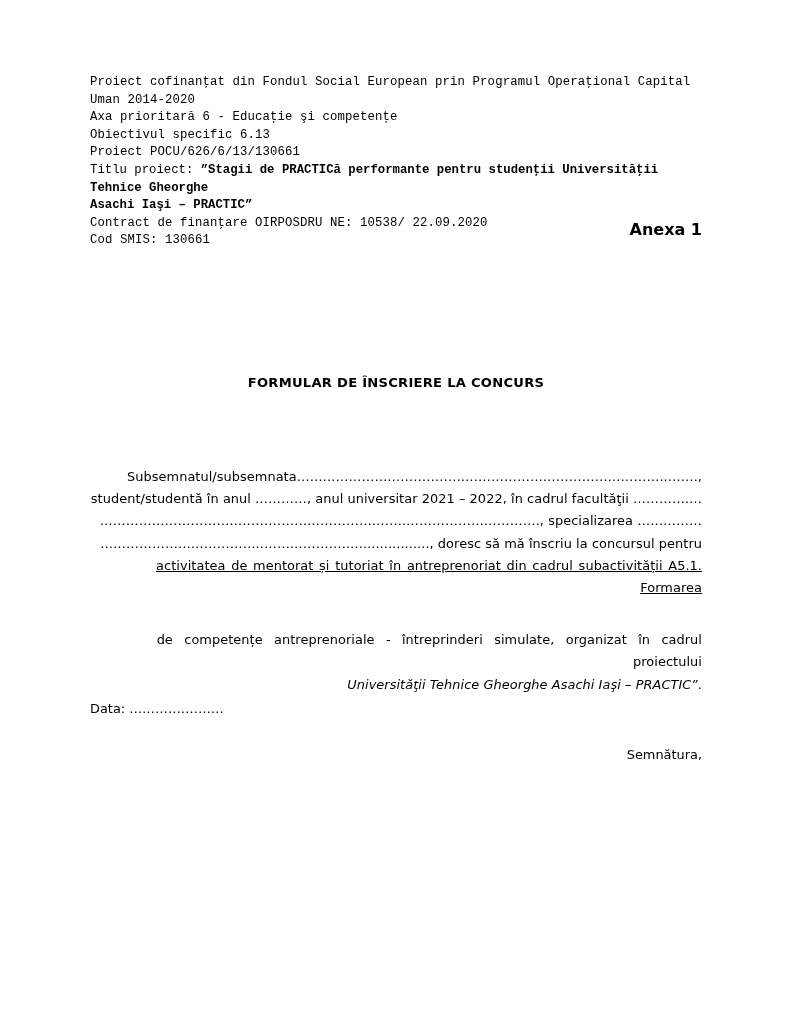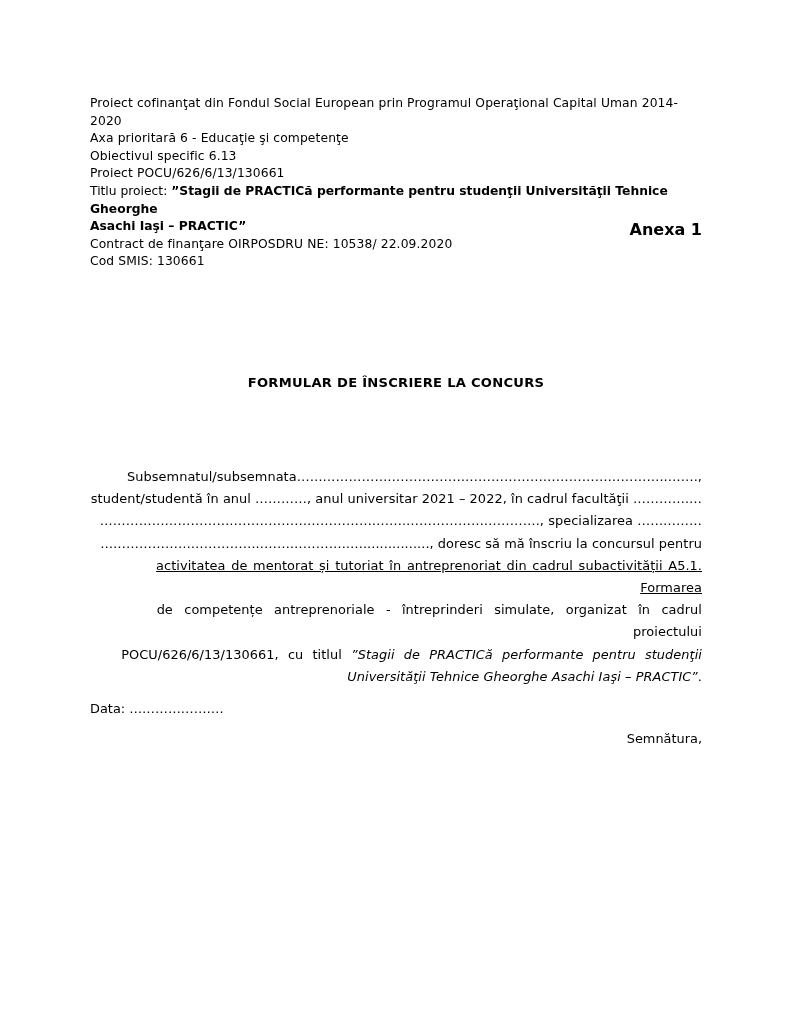--- a/index.html
+++ b/index.html
@@ -21,22 +21,23 @@
     height: 1024px;
     background: #ffffff;
     box-sizing: border-box;
     overflow: hidden;
   }
 
   
   .header-block {
     position: absolute;
     left: 90px;
-    top: 95px;
+    top: 74px;
     width: 615px;
+    font-family: Liberation Mono, monospace;
   }
   .header-line {
     font-size: 12.3px;
     line-height: 17.6px;
     white-space: pre-wrap;
     letter-spacing: 0.01em;
   }
   .title-wrap {
     font-size: 12.3px;
     line-height: 17.6px;
@@ -84,36 +85,36 @@
   }
   .body-line.just {
     white-space: normal;
   }
   .body-line .ital {
     font-style: italic;
   }
 
   
   .js1 { word-spacing: 1.5px; text-decoration: underline; }
-  .js3 { word-spacing: 7.2px; }
+  .js3 { word-spacing: 7.2px; margin-top: 30px; }
   .js4 { word-spacing: 5.0px; }
 
   
   .data-line {
     position: absolute;
     left: 90px;
     top: 698px;
     font-size: 12.9px;
     line-height: 22.2px;
     white-space: pre;
   }
   .semnatura {
     position: absolute;
     left: 90px;
-    top: 728px;
+    top: 744px;
     width: 612px;
     text-align: right;
     font-size: 12.9px;
     line-height: 22.2px;
   }
 </style>
 </head>
 <body>
 
 <div class="page">
@@ -137,20 +138,19 @@
 
   <div class="doc-title">FORMULAR DE ÎNSCRIERE LA CONCURS</div>
 
   <div class="body-block">
     <div class="body-line">Subsemnatul/subsemnata…………………………………………………………………………..…….,</div>
     <div class="body-line">student/studentă în anul …………, anul universitar 2021 – 2022, în cadrul facultăţii ………….…</div>
     <div class="body-line">……………………………………………………………..…………………………., specializarea ……………</div>
     <div class="body-line">………………………………..……………….…................., doresc să mă înscriu la concursul pentru</div>
     <div class="body-line just js1">activitatea de mentorat și tutoriat în antreprenoriat din cadrul subactivității A5.1. Formarea</div>
     <div class="body-line just js3">de competențe antreprenoriale - întreprinderi simulate, organizat în cadrul proiectului</div>
-    <div class="body-line just js4"><span>POCU/626/6/13/130661, cu titlul </span><span class="ital">”Stagii de PRACTICă performante pentru studenţii</span></div>
     <div class="body-line"><span class="ital">Universităţii Tehnice Gheorghe Asachi Iaşi – PRACTIC”</span><span>.</span></div>
   </div>
 
   <div class="data-line">Data: ………………….</div>
   <div class="semnatura">Semnătura,</div>
 
 </div>
 
 </body></html>

